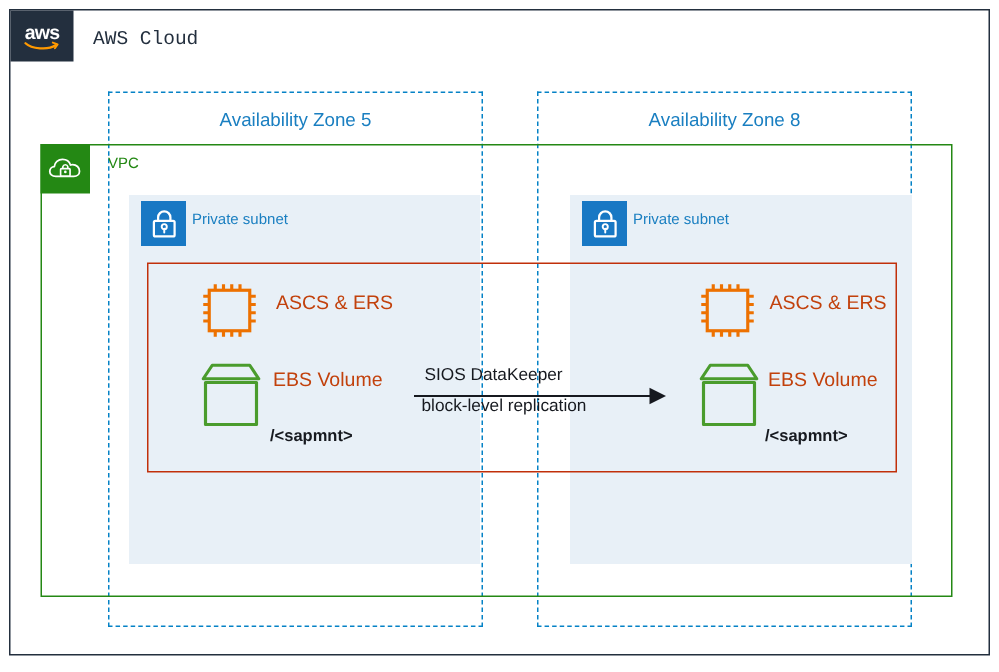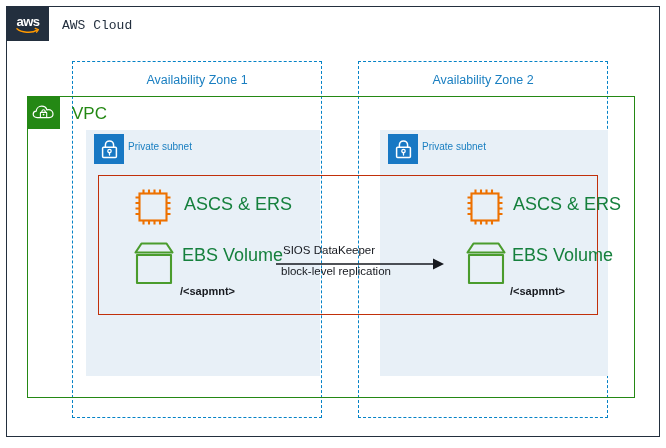--- a/index.html
+++ b/index.html
@@ -106,21 +106,21 @@
     height: 33px;
     background: #248814;
     display: flex;
     align-items: center;
     justify-content: center;
   }
   .vpc-label {
     position: absolute;
     left: 72px;
     top: 104px;
-    font-size: 17px;
+    font-size: 10px;
     color: #248814;
     white-space: nowrap;
   }
 
   
   .subnet-fill {
     position: absolute;
     background: #e8f0f7;
   }
   #subnet1-fill { left: 86px;  top: 130px; width: 234px; height: 246px; }
@@ -171,22 +171,22 @@
   .res-ebs {
     position: absolute;
     width: 44px;
     height: 48px;
   }
   #ebs-1 { left: 132px; top: 240px; }
   #ebs-2 { left: 464px; top: 240px; }
 
   .res-label {
     position: absolute;
-    font-size: 18px;
-    color: #15803d;
+    font-size: 13px;
+    color: #c2410c;
     white-space: nowrap;
   }
   #ec2-1-label { left: 184px; top: 194px; }
   #ec2-2-label { left: 513px; top: 194px; }
   #ebs-1-label { left: 182px; top: 245px; }
   #ebs-2-label { left: 512px; top: 245px; }
 
   .mount-label {
     position: absolute;
     font-size: 11px;
@@ -225,25 +225,25 @@
   <div class="aws-logo">
     <span class="aws-logo-text">aws</span>
     <svg class="aws-logo-smile" viewBox="0 0 24 7">
       <path d="M1 1.8 C5 5.6 16 6.6 21 3.2" stroke="#ff9900" stroke-width="1.5" fill="none" stroke-linecap="round"></path>
       <path d="M19.2 1.4 L22.4 2.6 L20.6 5.2" stroke="#ff9900" stroke-width="1.3" fill="none" stroke-linecap="round" stroke-linejoin="round"></path>
     </svg>
   </div>
   <div class="aws-cloud-label">AWS Cloud</div>
 
   <div class="az-box" id="az1">
-    <div class="az-label">Availability  Zone 1</div>
+    <div class="az-label">Availability  Zone 5</div>
   </div>
 
   <div class="az-box" id="az2">
-    <div class="az-label">Availability  Zone 2</div>
+    <div class="az-label">Availability  Zone 8</div>
   </div>
 
   <div class="subnet-fill" id="subnet1-fill"></div>
   <div class="subnet-fill" id="subnet2-fill"></div>
 
   <div class="vpc-box"></div>
   <div class="vpc-icon">
     <svg width="24" height="20" viewBox="0 0 24 20">
       <path d="M5.2 14.6 C2.6 14.6 1.2 13.1 1.2 11.3 C1.2 9.6 2.5 8.2 4.2 8.1 C4.4 5.3 6.8 3.2 9.7 3.2 C12.2 3.2 14.3 4.8 15 7 C15.4 6.8 15.9 6.7 16.4 6.7 C19 6.7 21 8.7 21 11.1 C21 13.1 19.4 14.6 17.2 14.6 Z" fill="none" stroke="#ffffff" stroke-width="1.2" stroke-linejoin="round"></path>
       <rect x="8.4" y="9.4" width="6.3" height="5.1" rx="0.6" fill="none" stroke="#ffffff" stroke-width="1.1"></rect>

